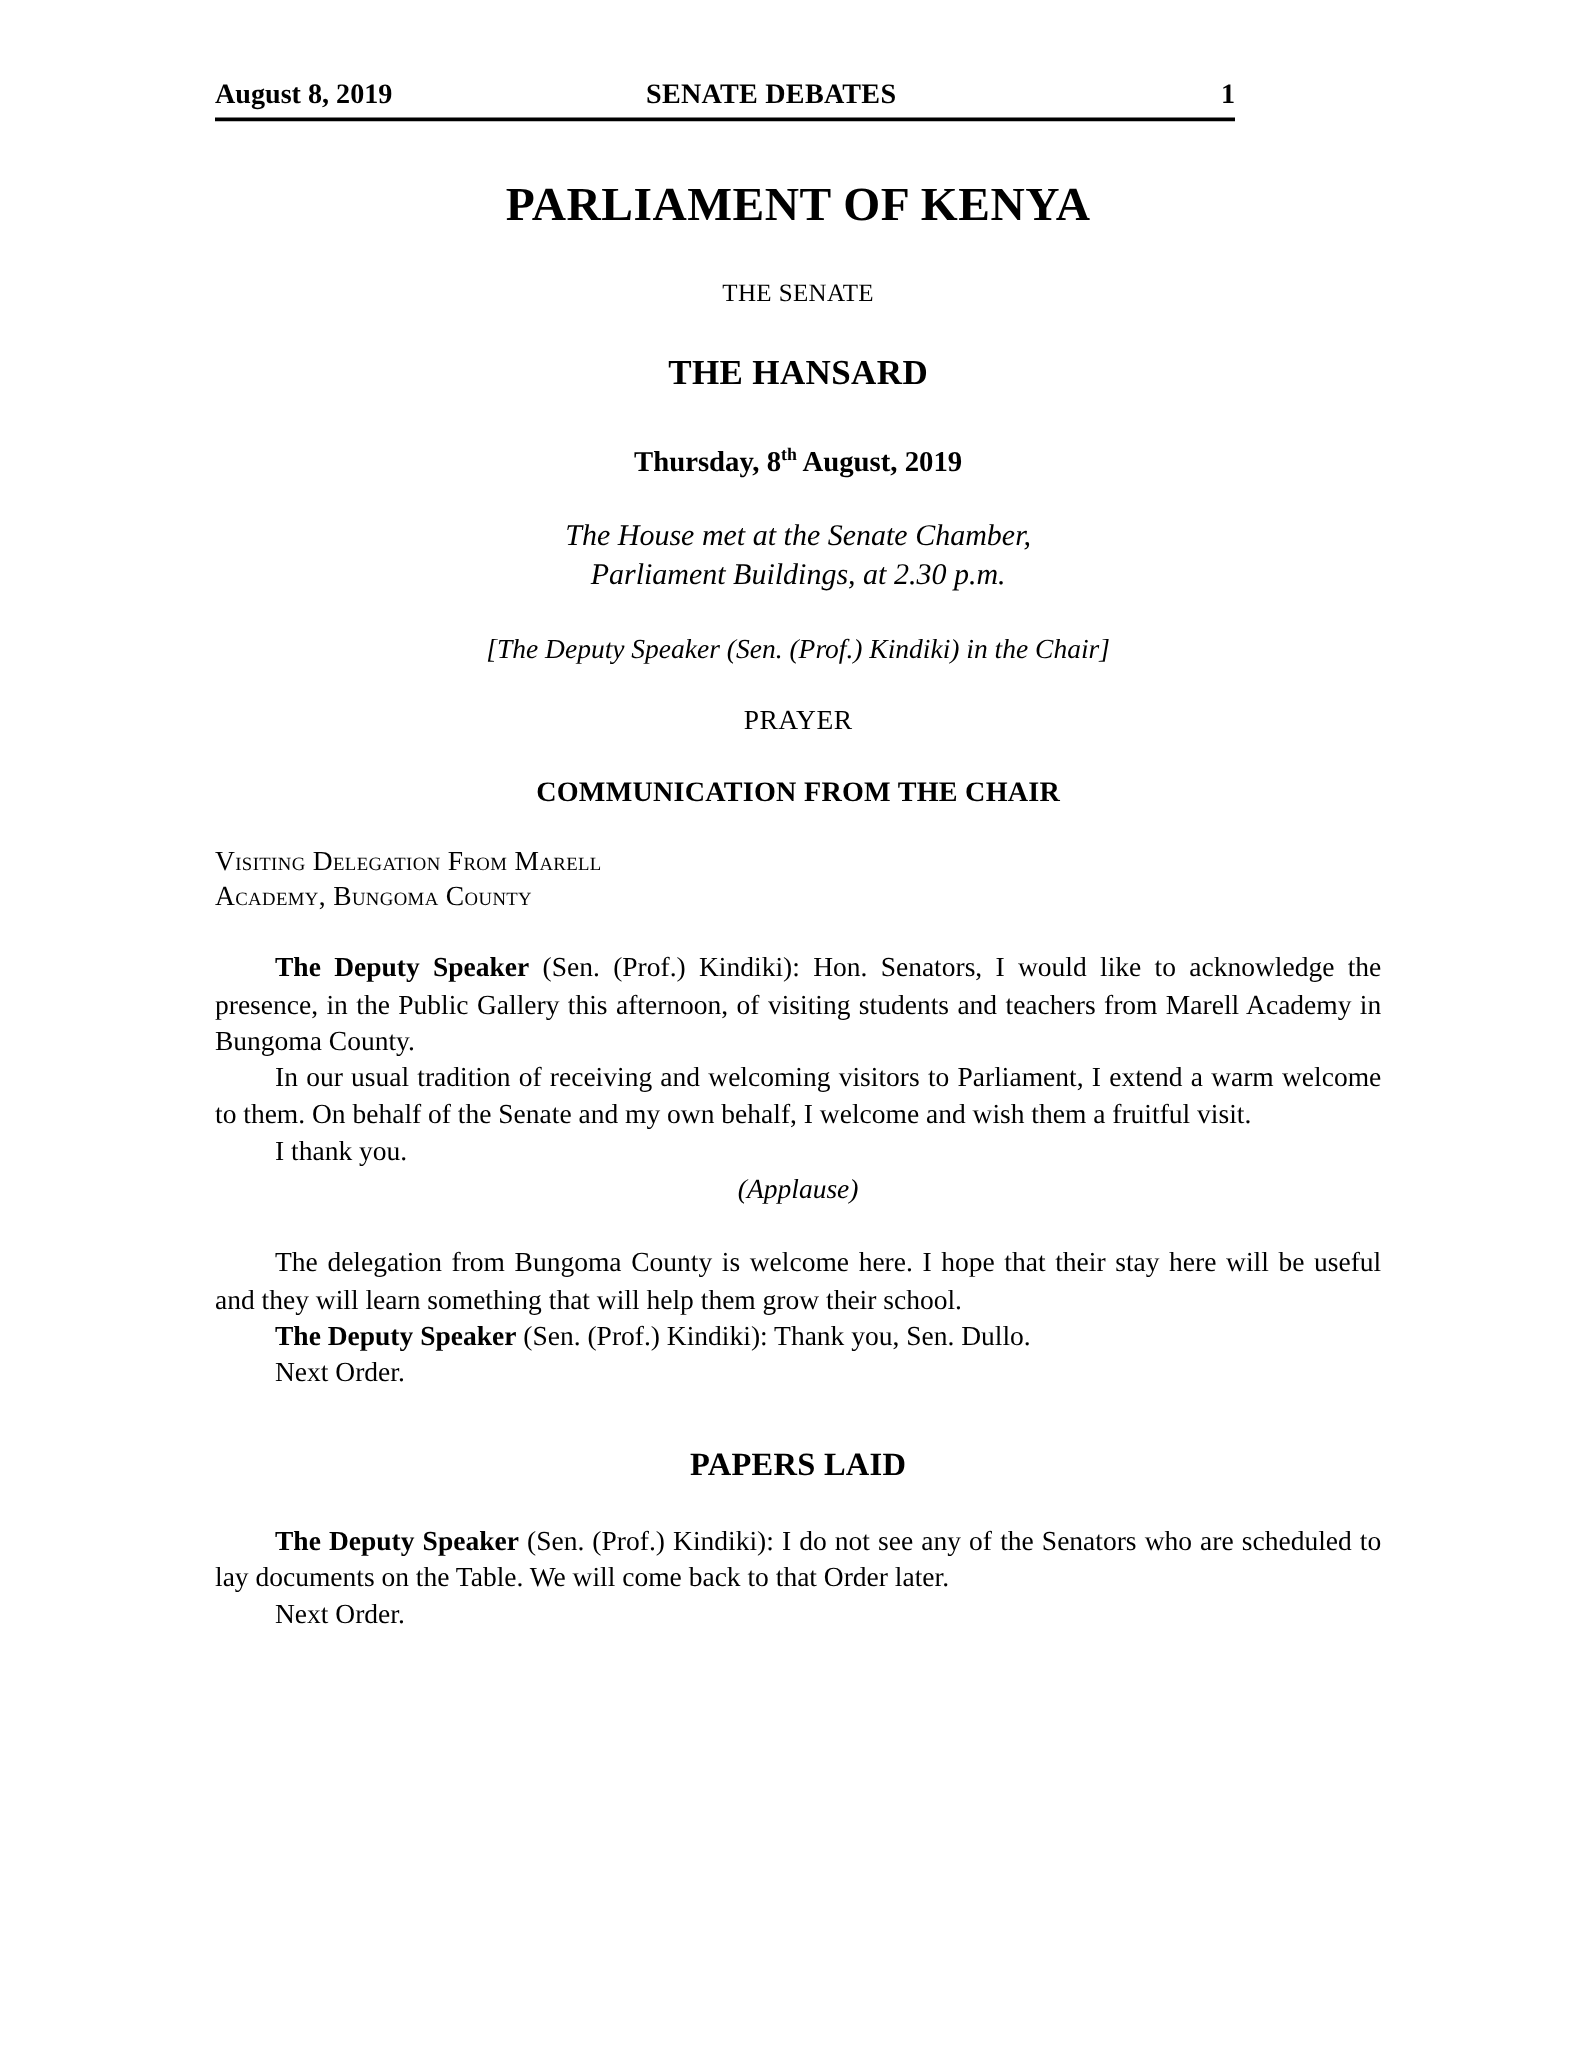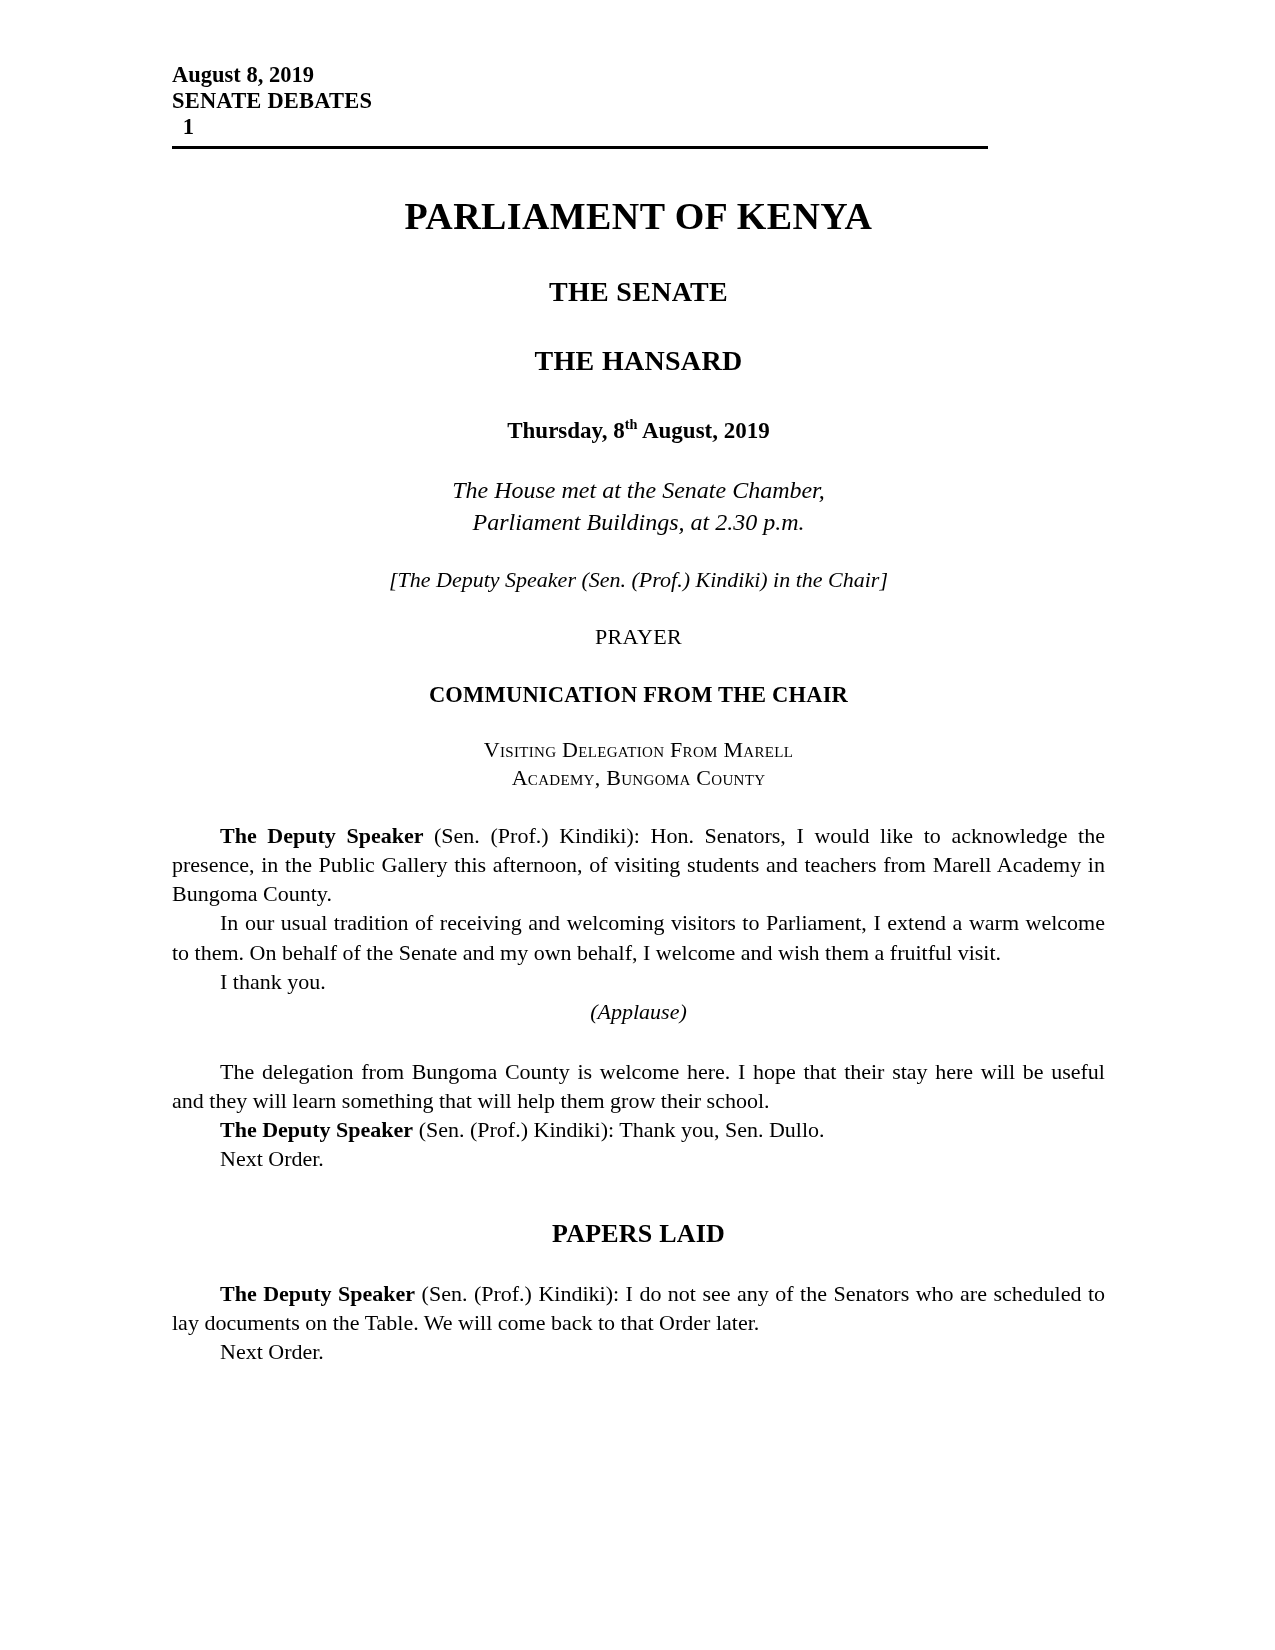--- a/index.html
+++ b/index.html
@@ -27,21 +27,20 @@
   .running-header {
     position: relative;
     display: flex;
     align-items: baseline;
     font-size: 22.5px;
     font-weight: bold;
     line-height: 1.15;
     border-bottom: 3px solid #000;
     padding-bottom: 6px;
     width: 816px;
-    flex-direction: column;
   }
   .hdr-date {
     white-space: nowrap;
   }
   .hdr-title {
     flex: 1 1 auto;
     text-align: center;
     letter-spacing: 0.2px;
     padding-right: 46px;
   }
@@ -55,22 +54,22 @@
   .doc-title {
     text-align: center;
     font-weight: bold;
     font-size: 38px;
     line-height: 1.2;
     margin-top: 45px;
     letter-spacing: 0.4px;
   }
   .doc-subtitle {
     text-align: center;
-    font-weight: bold;
-    font-size: 28px;
+    font-weight: normal;
+    font-size: 20px;
     line-height: 1.2;
     margin-top: 36px;
     letter-spacing: 0.3px;
   }
   .doc-subtitle2 {
     text-align: center;
     font-weight: bold;
     font-size: 28px;
     line-height: 1.2;
     margin-top: 35px;
@@ -115,21 +114,21 @@
   
   .section-heading {
     text-align: center;
     font-weight: bold;
     font-size: 22.5px;
     line-height: 1.2;
     margin-top: 31px;
     letter-spacing: 0.2px;
   }
   .subsection-heading {
-    text-align: center;
+    text-align: left;
     font-size: 22px;
     line-height: 1.28;
     margin-top: 28px;
     font-variant: small-caps;
     letter-spacing: 0.3px;
   }
   .papers-heading {
     text-align: center;
     font-weight: bold;
     font-size: 26px;

